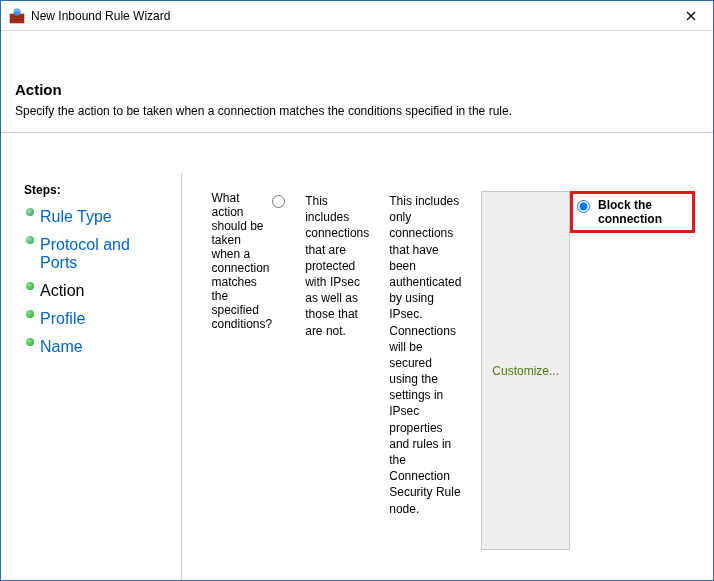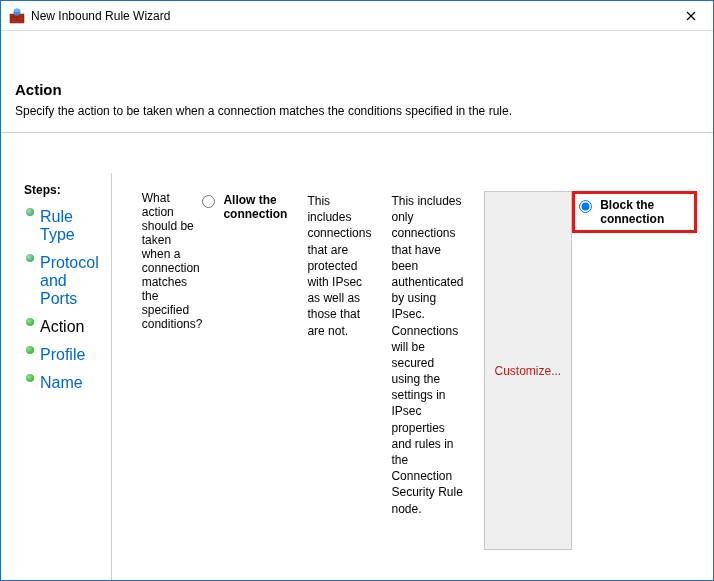--- a/index.html
+++ b/index.html
@@ -96,21 +96,21 @@
     font-size: 12px;
     color: #000;
     margin: 2px 0 14px 20px;
     line-height: 1.35;
     max-width: 440px;
   }
   .customize-btn {
     margin: 0 0 18px 20px;
     padding: 2px 10px;
     font-size: 12px;
-    color: #b91c1c;
+    color: #4d7c0f;
     background: #efefef;
     border: 1px solid #c8c8c8;
     cursor: default;
   }
   .highlight-box {
     border: 3px solid #e11919;
     padding: 4px 30px 4px 4px;
     display: inline-flex;
   }
 
@@ -195,21 +195,20 @@
         <span class="bullet"></span>
         <a href="#">Name</a>
       </div>
     </div>
 
     <div class="main">
       <div class="prompt">What action should be taken when a connection matches the specified conditions?</div>
 
       <label class="opt">
         <input type="radio" name="action" style="">
-        <span class="opt-label">Allow the connection</span>
       </label>
       <div class="opt-desc">This includes connections that are protected with IPsec as well as those that are not.</div>
 
       <div class="opt-desc">This includes only connections that have been authenticated by using IPsec. Connections will be secured using the settings in IPsec properties and rules in the Connection Security Rule node.</div>
       <button class="customize-btn" disabled="">Customize...</button>
 
       <div>
         <span class="highlight-box">
           <label class="opt" style="padding:0">
             <input type="radio" name="action" checked="" style="">

